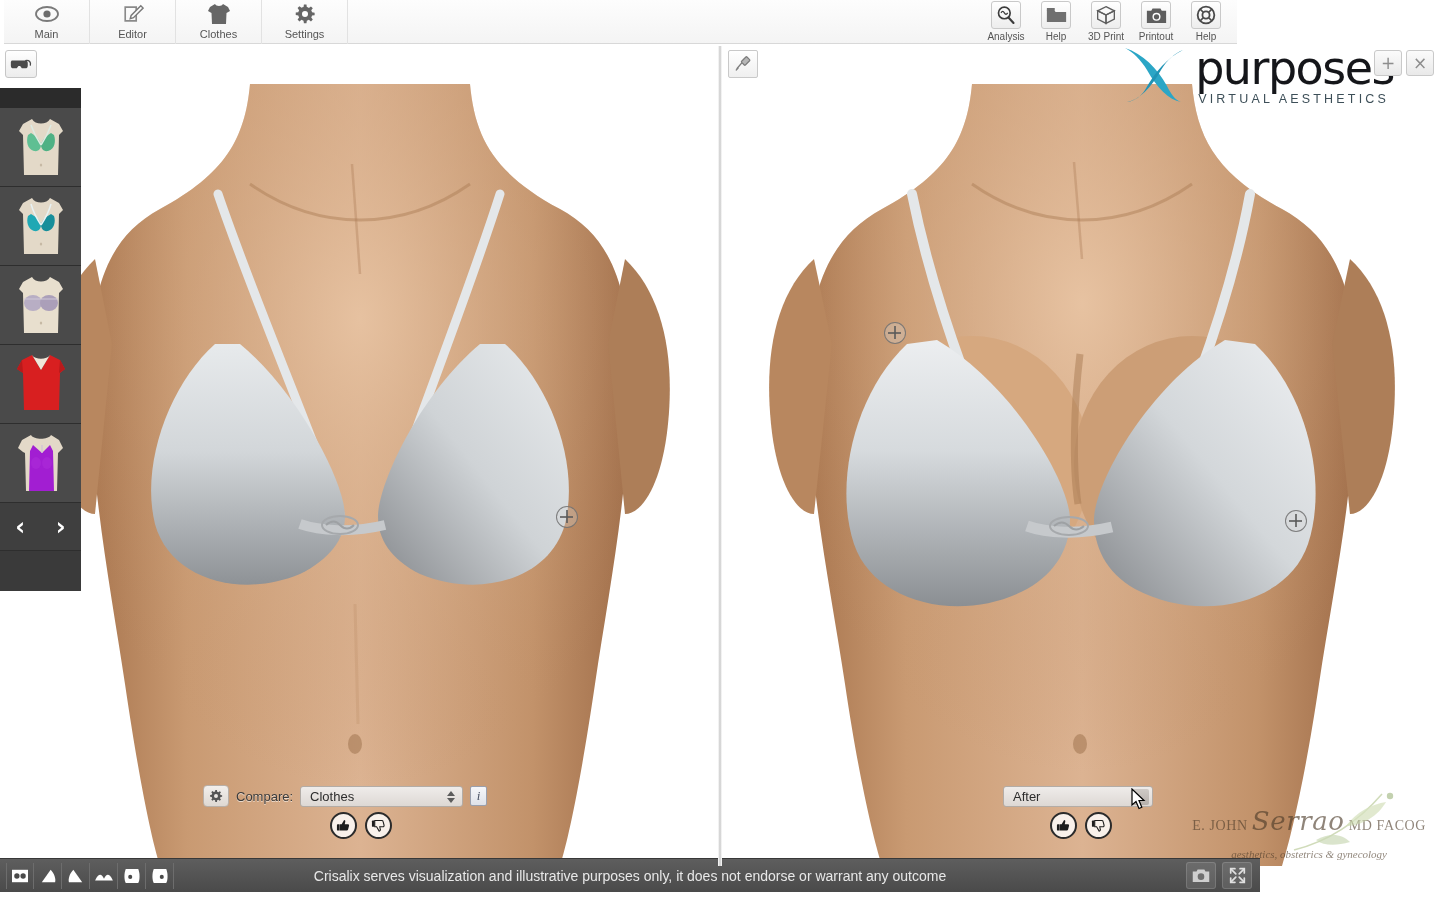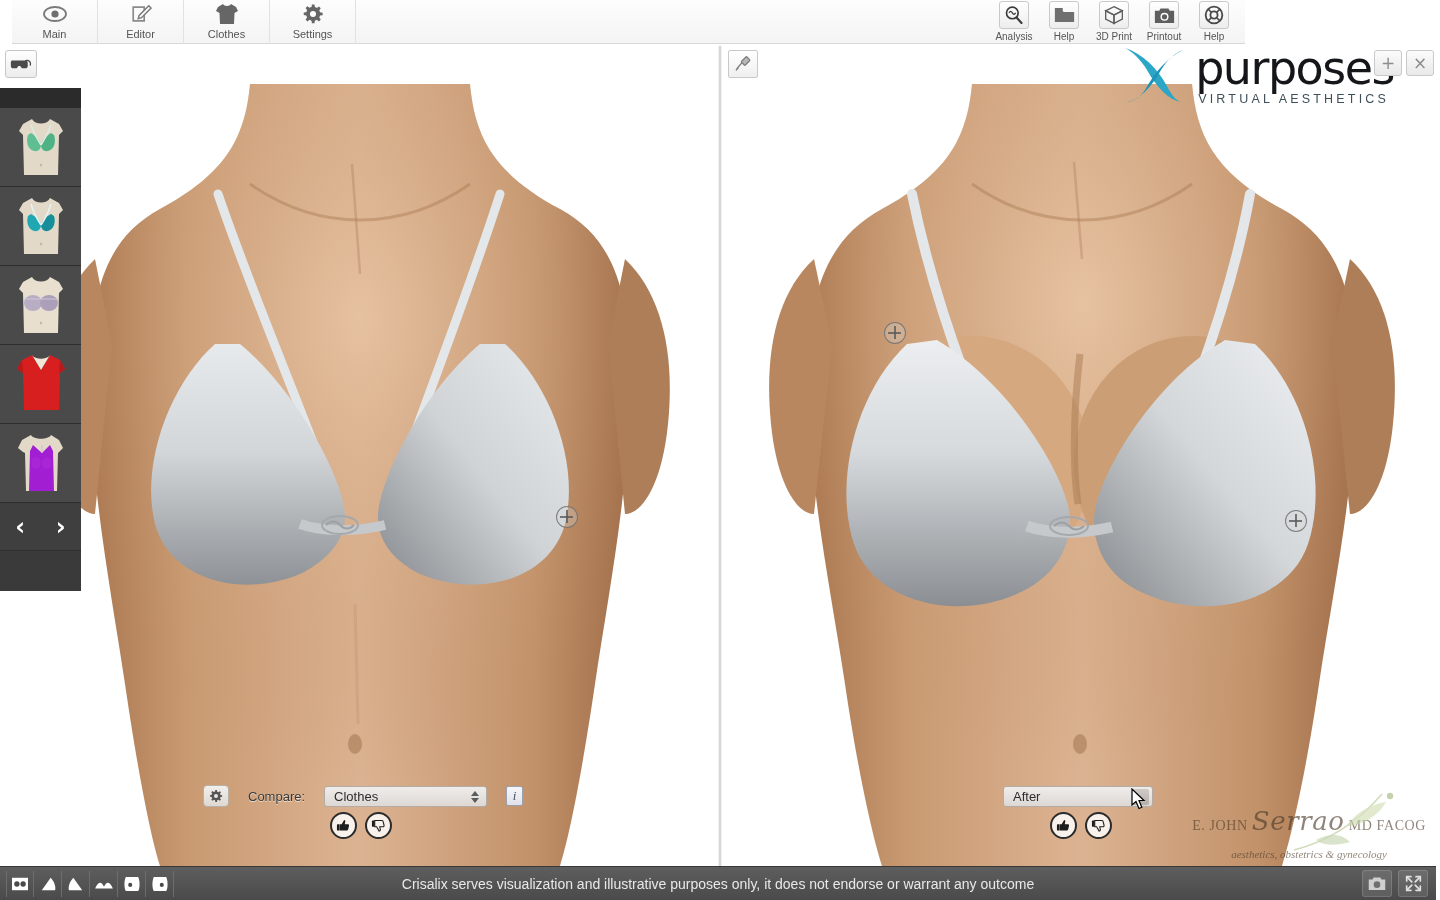--- a/index.html
+++ b/index.html
@@ -5,21 +5,21 @@
   * { box-sizing: border-box; margin: 0; padding: 0; }
   html, body {
     width: 1440px; height: 900px;
     font-family: "Liberation Sans", sans-serif;
     overflow: hidden; background: #fff;
   }
   #app { position: relative; width: 1440px; height: 900px; overflow: hidden; }
 
   
   .topbar {
-    position: absolute; left: 12px; top: 0; width: 1233px; height: 44px;
+    position: absolute; left: 4px; top: 0; width: 1233px; height: 44px;
     background: linear-gradient(#fdfdfd, #f4f4f4);
     border-bottom: 1px solid #d8d8d8;
   }
   .tool-group { position: absolute; top: 0; height: 44px; display: flex; }
   .tool-group.left { left: 0; }
   .tool-group.right { right: 6px; }
   .tool-btn {
     width: 86px; height: 44px; position: relative;
     display: flex; flex-direction: column; align-items: center; justify-content: flex-start;
     border-right: 1px solid #e2e2e2; background: transparent;
@@ -118,21 +118,21 @@
   .win-btns { position: absolute; right: 6px; top: 50px; display: flex; gap: 4px; z-index: 60; }
   .win-btn {
     width: 28px; height: 26px; border: 1px solid #c9c9c9; border-radius: 3px;
     background: linear-gradient(#fbfbfb,#e9e9e9); color: #8d8d8d;
     font-size: 17px; display: flex; align-items: center; justify-content: center;
     cursor: pointer; font-family: "DejaVu Sans", sans-serif;
   }
 
   
   .compare-bar {
-    position: absolute; display: flex; align-items: center; gap: 19px; z-index: 38;
+    position: absolute; display: flex; align-items: center; gap: 7px; z-index: 38;
   }
   #compare-left  { left: 203px; top: 785px; }
   #compare-right { left: 1003px; top: 786px; }
   .gear-btn {
     width: 26px; height: 22px; border-radius: 4px; border: 1px solid #b9b0a8;
     background: linear-gradient(#f2efec,#ded8d2);
     display: flex; align-items: center; justify-content: center; cursor: pointer;
   }
   .compare-label { font-size: 13px; color: #3b3b3b; text-shadow: 0 1px 0 rgba(255,255,255,.6); }
   .dropdown {
@@ -181,21 +181,21 @@
     position: absolute; right: 14px; bottom: 40px; z-index: 22;
     text-align: center; opacity: .62; pointer-events: none;
     font-family: "Liberation Serif", serif; color: #4b3a28;
   }
   .wm-line1 { font-size: 14px; letter-spacing: .6px; }
   .wm-script { font-family: "DejaVu Serif", serif; font-style: italic; font-size: 26px; }
   .wm-line2 { font-size: 11px; font-style: italic; margin-top: 12px; }
 
   
   .bottombar {
-    position: absolute; left: 0; bottom: 0; width: 1436px; height: 34px;
+    position: absolute; left: 0; bottom: 8px; width: 1260px; height: 34px;
     background: linear-gradient(#5e5e5e,#4a4a4a); border-top: 1px solid #383838;
   }
   .view-icons { position: absolute; left: 6px; top: 4px; display: flex; }
   .view-icon {
     width: 28px; height: 26px; display: flex; align-items: center; justify-content: center;
     border-right: 1px solid #6d6d6d; cursor: pointer;
   }
   .view-icon:first-child { border-left: 1px solid #6d6d6d; }
   .disclaimer {
     position: absolute; left: 0; top: 0; width: 100%; height: 34px;

